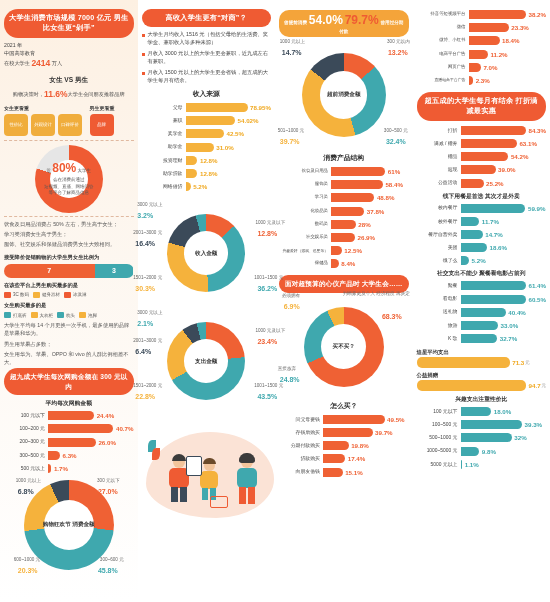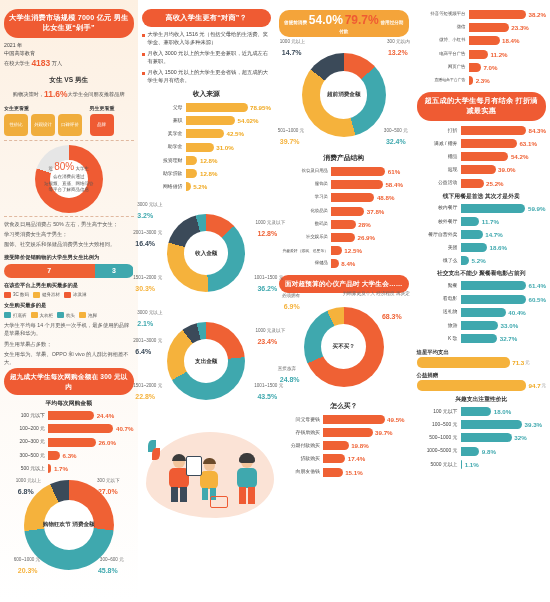--- a/index.html
+++ b/index.html
@@ -79,21 +79,21 @@
   .care-col { flex:1; }
   .care-head { font-size:5px; font-weight:bold; color:#444; margin-bottom:3px; }
   .chips { display:flex; gap:3px; }
   .chip { width:24px; height:22px; border-radius:4px; display:flex; align-items:center; justify-content:center;
           font-size:4.4px; color:#fff; text-align:center; line-height:1.15; padding:1px; }
   .chip.y { background:#f0ad3c; } .chip.o { background:#ef5b33; }
 
   .ring-note { width:68px; height:68px; margin: 4px auto 2px; position:relative; }
   .ring-note .rtxt { position:absolute; left:-17px; top:14px; width:102px; text-align:center;
                      font-size:4.5px; color:#555; line-height:1.5; z-index:3;}
-  .ring-note .rtxt .big { color:#ef5b33; font-size:10px; font-weight:normal; }
+  .ring-note .rtxt .big { color:#ef5b33; font-size:12px; font-weight:bold; }
 
   .ratio-bar { display:flex; height:14px; border-radius:7px; overflow:hidden; margin:3px 0; }
   .ratio-bar .l { background:#ef6134; display:flex; align-items:center; justify-content:center; color:#fff; font-size:7px; font-weight:bold;}
   .ratio-bar .r { background:#3fa8ae; display:flex; align-items:center; justify-content:center; color:#fff; font-size:7px; font-weight:bold;}
 
   .legend { display:flex; flex-wrap:wrap; gap:4px; margin:3px 0; }
   .lg { display:flex; align-items:center; font-size:4.5px; color:#555; }
   .lg .sw { width:7px; height:6px; border-radius:1px; margin-right:2px; }
 
   .hl-band { background:#f4a43a; color:#fff; border-radius:10px; text-align:center;
@@ -118,21 +118,21 @@
 
   <div class="col col-1">
     <div class="pill">大学生消费市场规模 7000 亿元 男生比女生更“剁手”</div>
 
     <div style="display:flex; align-items:center; margin-top:2px;">
       <div style="flex:1;">
         <div class="stat-line">2021 年</div>
         <div class="stat-line">中国高等教育</div>
         <div class="stat-line">
           <span>在校大学生</span>
-          <span class="pct-inline">4183</span>
+          <span class="pct-inline">2414</span>
           <span>万人</span>
         </div>
       </div>
     </div>
 
     <div class="vs-title">女生 VS 男生</div>
     <div class="stat-line" style="text-align:center;">
       <span>购物决策时，</span><span class="pct-inline">11.6%</span><span>大学生会问朋友推荐品牌</span>
     </div>
 

